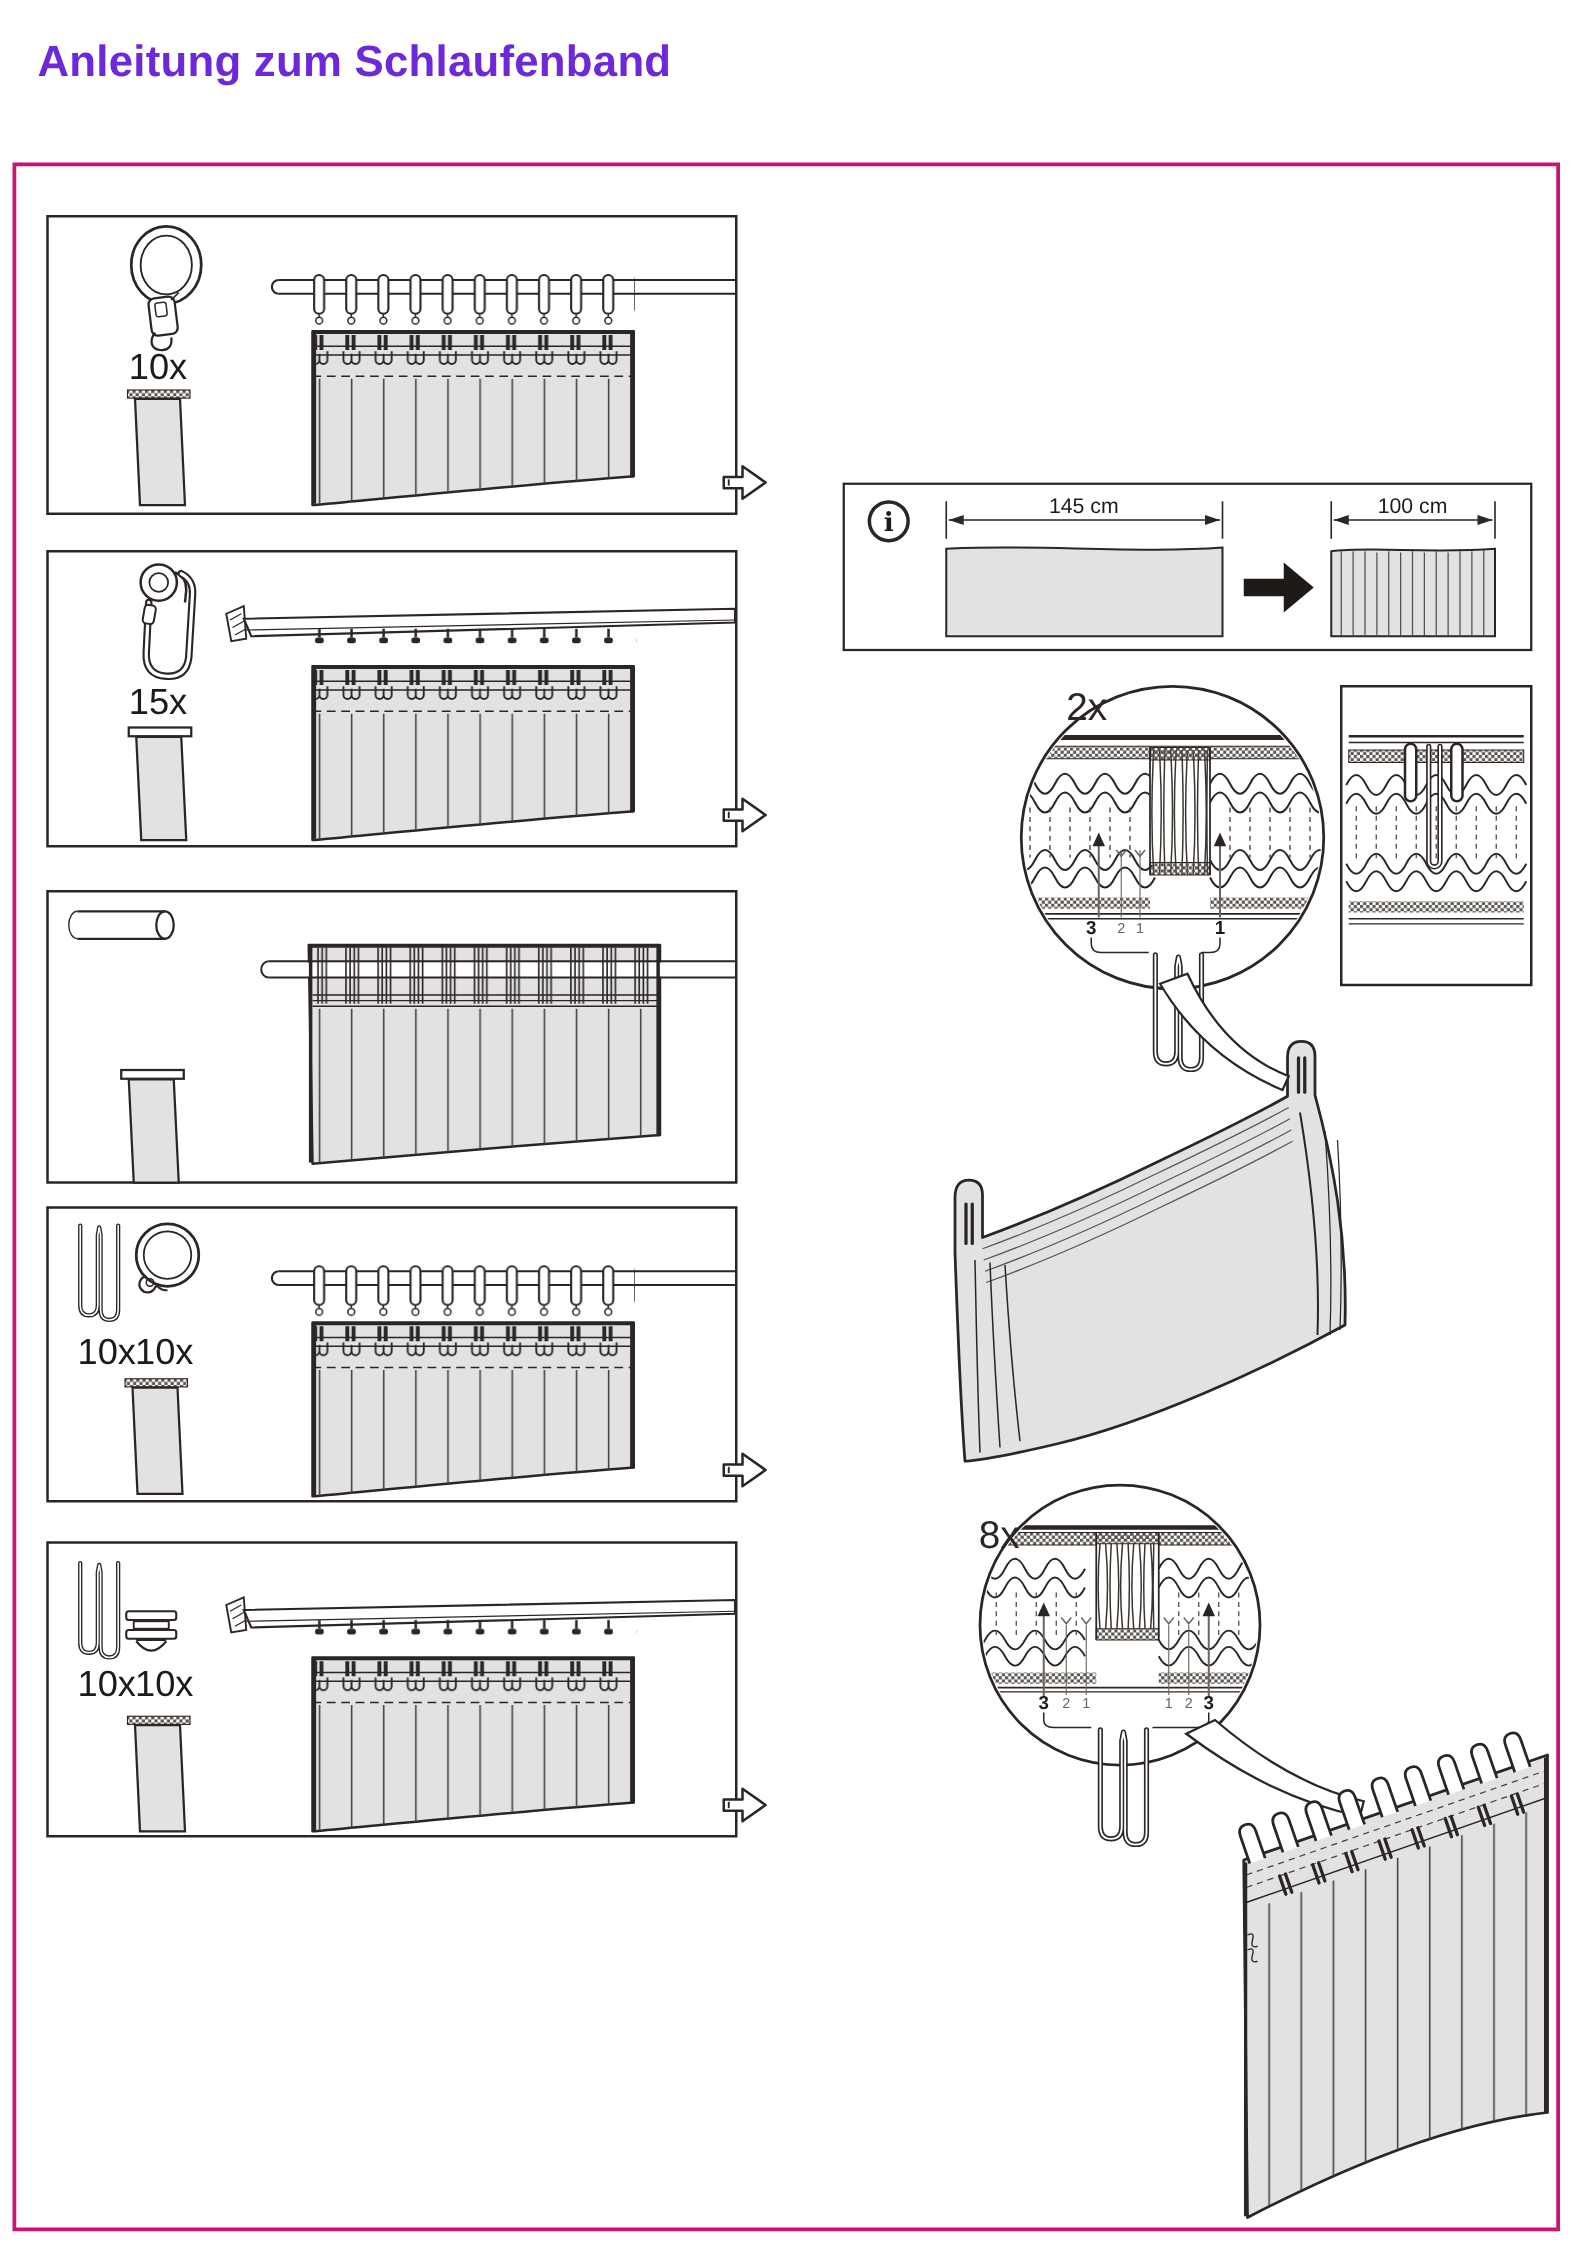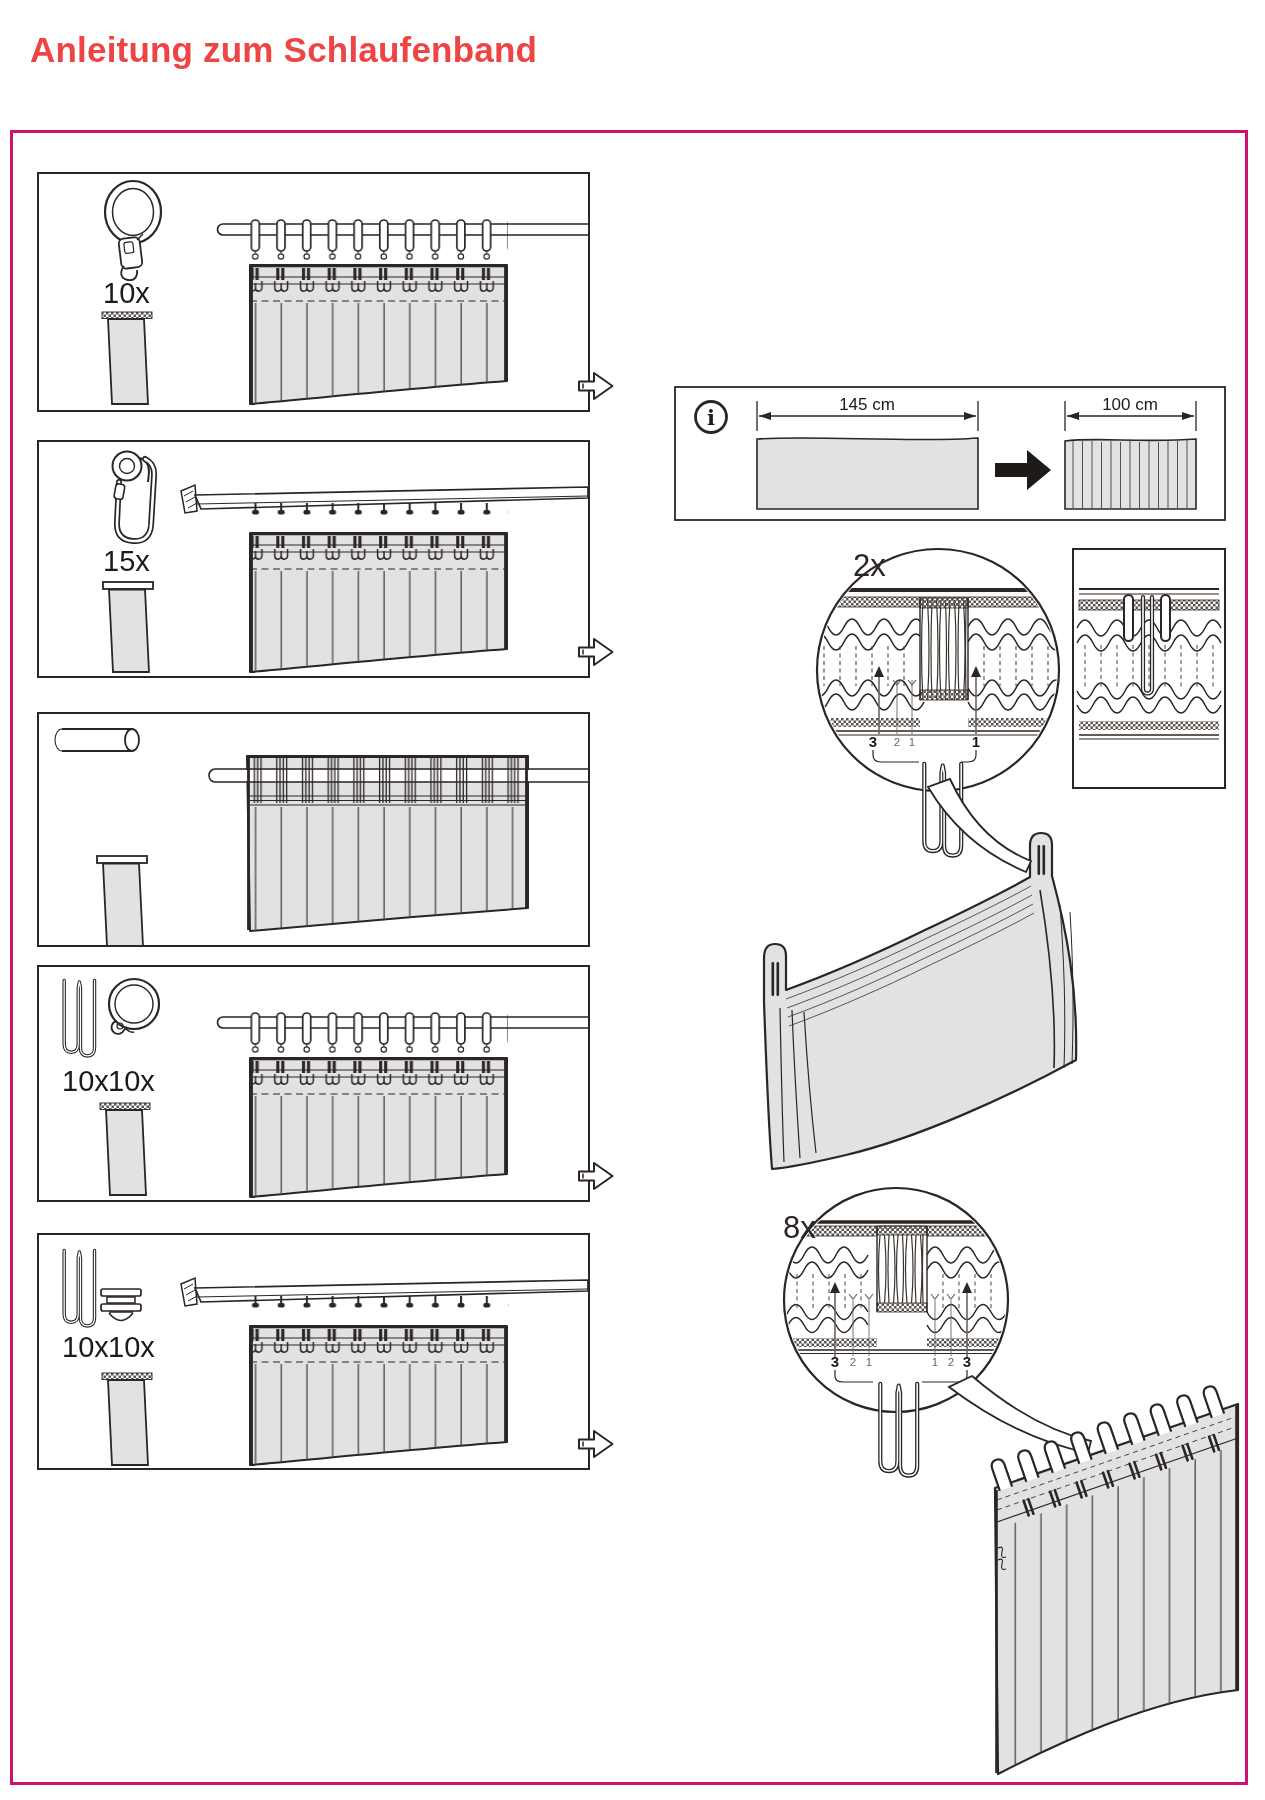--- a/index.html
+++ b/index.html
@@ -1,19 +1,19 @@
 <!DOCTYPE html>
 <html style="--frame_pink: #cc1170; --fabric_gray: #e2e2e2; --line_dark: #2b2523;"><head>
 <meta charset="utf-8">
 <style>
   html,body{margin:0;padding:0;background:#fff;}
   .page{position:relative;width:1265px;height:1800px;background:#fff;
         font-family:"Liberation Sans",sans-serif;overflow:hidden;}
   h1.title{position:absolute;left:30px;top:30px;margin:0;font-size:35px;font-weight:700;
-        color:#ef4444;letter-spacing:.2px;font-family:"Liberation Sans",sans-serif;}
+        color:#6d28d9;letter-spacing:.2px;font-family:"Liberation Sans",sans-serif;}
   .frame{position:absolute;left:10px;top:130px;width:1238px;height:1655px;
         border:3px solid var(--frame_pink,#cc1170);box-sizing:border-box;}
   svg.art{position:absolute;left:0;top:0;}
   svg text{fill:#1d1a17;font-family:"Liberation Sans",sans-serif;}
   .ln{stroke:#2b2523;fill:none;}
   .cnt{font-size:29px;fill:#1d1a17;}
   .big{font-size:31px;fill:#2b2523;}
   .dim{font-size:17px;}
   .n-b{font-size:15px;font-weight:bold;}
   .n-s{font-size:11.5px;fill:#6b655f;}

